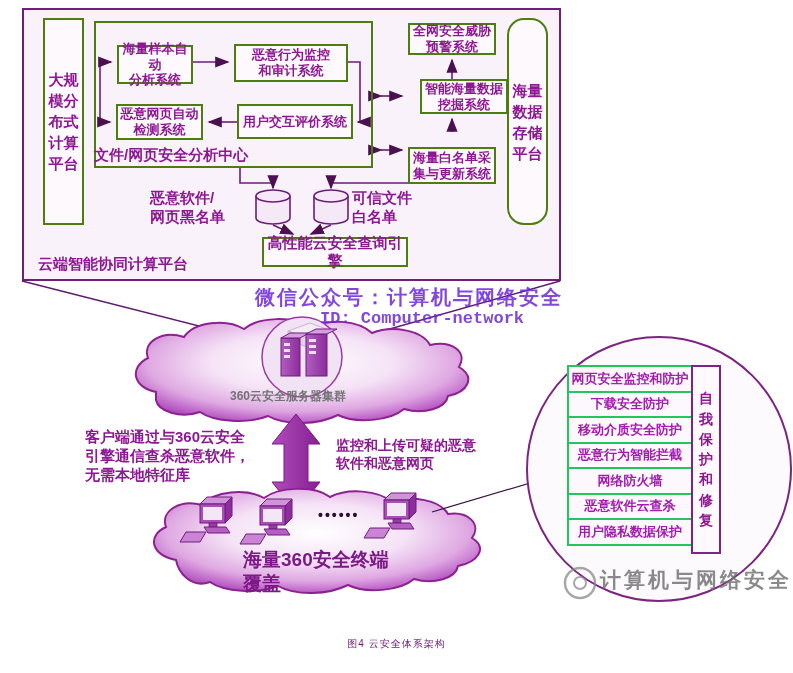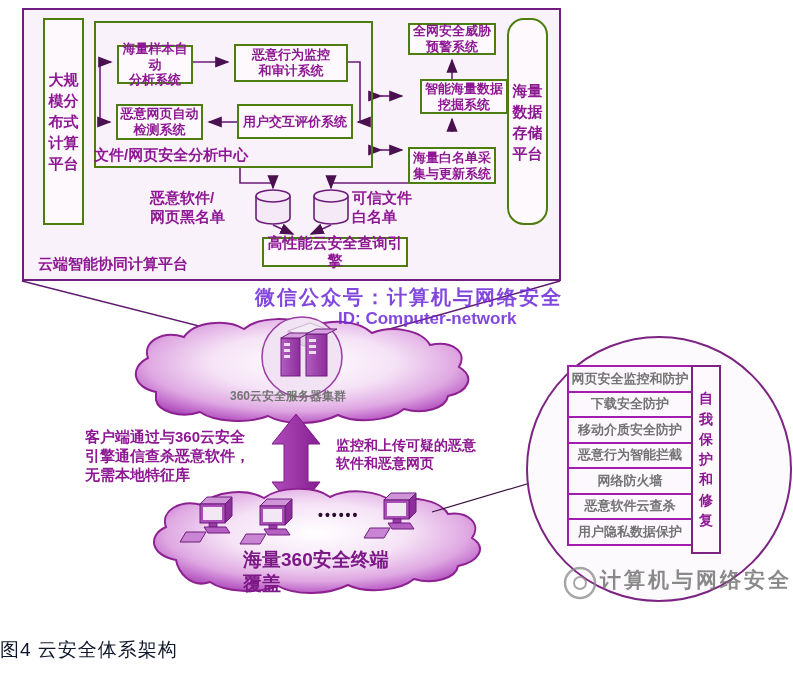--- a/index.html
+++ b/index.html
@@ -8,24 +8,24 @@
   .abs{position:absolute;}
   svg{position:absolute;left:0;top:0;z-index:1;}
   .panel{position:absolute;z-index:0;border:2px solid #6f1d7e;background:#faf2fa;box-sizing:border-box;}
   .box{position:absolute;z-index:2;border:2px solid #4d7c0f;background:#fdf9fd;color:#8e1893;
        font-weight:bold;display:flex;align-items:center;justify-content:center;text-align:center;
        white-space:pre-line;font-size:13px;line-height:1.22;box-sizing:border-box;}
   .frame{background:transparent;}
   .lbl{position:absolute;z-index:2;color:#8e1893;font-weight:bold;white-space:pre-line;text-align:left;line-height:1.25;}
   .vert{font-size:15px;line-height:1.4;}
   .wm{position:absolute;z-index:3;color:#6d28d9;white-space:nowrap;}
-  .row{height:27.5px;margin-top:-2px;border:2px solid #a21caf;background:#fdf8fd;color:#737373;
+  .row{height:27.5px;margin-top:-2px;border:2px solid #22c55e;background:#fdf8fd;color:#a21caf;
        font-weight:bold;font-size:13px;display:flex;align-items:center;justify-content:center;box-sizing:border-box;}
   .row:first-child{margin-top:0;}
-  .caption{position:absolute;z-index:2;width:793px;text-align:left;color:#0f172a;font-size:19px;letter-spacing:1px;}
+  .caption{position:absolute;z-index:2;width:793px;text-align:center;color:#701a75;font-size:10px;letter-spacing:1px;}
 </style>
 </head>
 <body>
 
 <div id="canvas">
 
   <div class="panel" style="left:22px;top:8px;width:539px;height:273px;"></div>
 
   <svg width="793" height="673" viewBox="0 0 793 673">
     <defs>
@@ -161,21 +161,21 @@
 集与更新系统</div>
 
   <div class="lbl" style="left:150px;top:189px;width:100px;font-size:15px;">恶意软件/
 网页黑名单</div>
   <div class="lbl" style="left:352px;top:189px;width:90px;font-size:15px;">可信文件
 白名单</div>
   <div class="box" style="left:243px;top:237px;width:146px;height:30px;font-size:15px;margin-left:19px;">高性能云安全查询引擎</div>
   <div class="lbl" style="left:38px;top:255px;font-size:15px;">云端智能协同计算平台</div>
 
   <div class="wm" style="left:255px;top:284px;font-size:20px;letter-spacing:2px;font-weight:bold;opacity:.85;">微信公众号：计算机与网络安全</div>
-  <div class="wm" style="left:338px;top:309px;font-size:17px;font-family:Liberation Sans, sans-serif;font-weight:bold;opacity:.85;">ID: Computer-network</div>
+  <div class="wm" style="left:320px;top:309px;font-size:17px;font-family:Liberation Mono, monospace;font-weight:bold;opacity:.85;">ID: Computer-network</div>
 
   <div class="lbl" style="left:230px;top:389px;width:146px;font-size:12px;color:#737373;">360云安全服务器集群</div>
   <div class="lbl" style="left:85px;top:428px;width:170px;font-size:15px;">客户端通过与360云安全
 引擎通信查杀恶意软件，
 无需本地特征库</div>
   <div class="lbl" style="left:336px;top:437px;width:148px;font-size:14px;">监控和上传可疑的恶意
 软件和恶意网页</div>
   <div class="lbl" style="left:318px;top:507px;width:60px;font-size:14px;letter-spacing:2px;color:#2a0e30;">••••••</div>
   <div class="lbl" style="left:243px;top:548px;width:146px;font-size:19px;color:#7c1987;">海量360安全终端覆盖</div>
 

